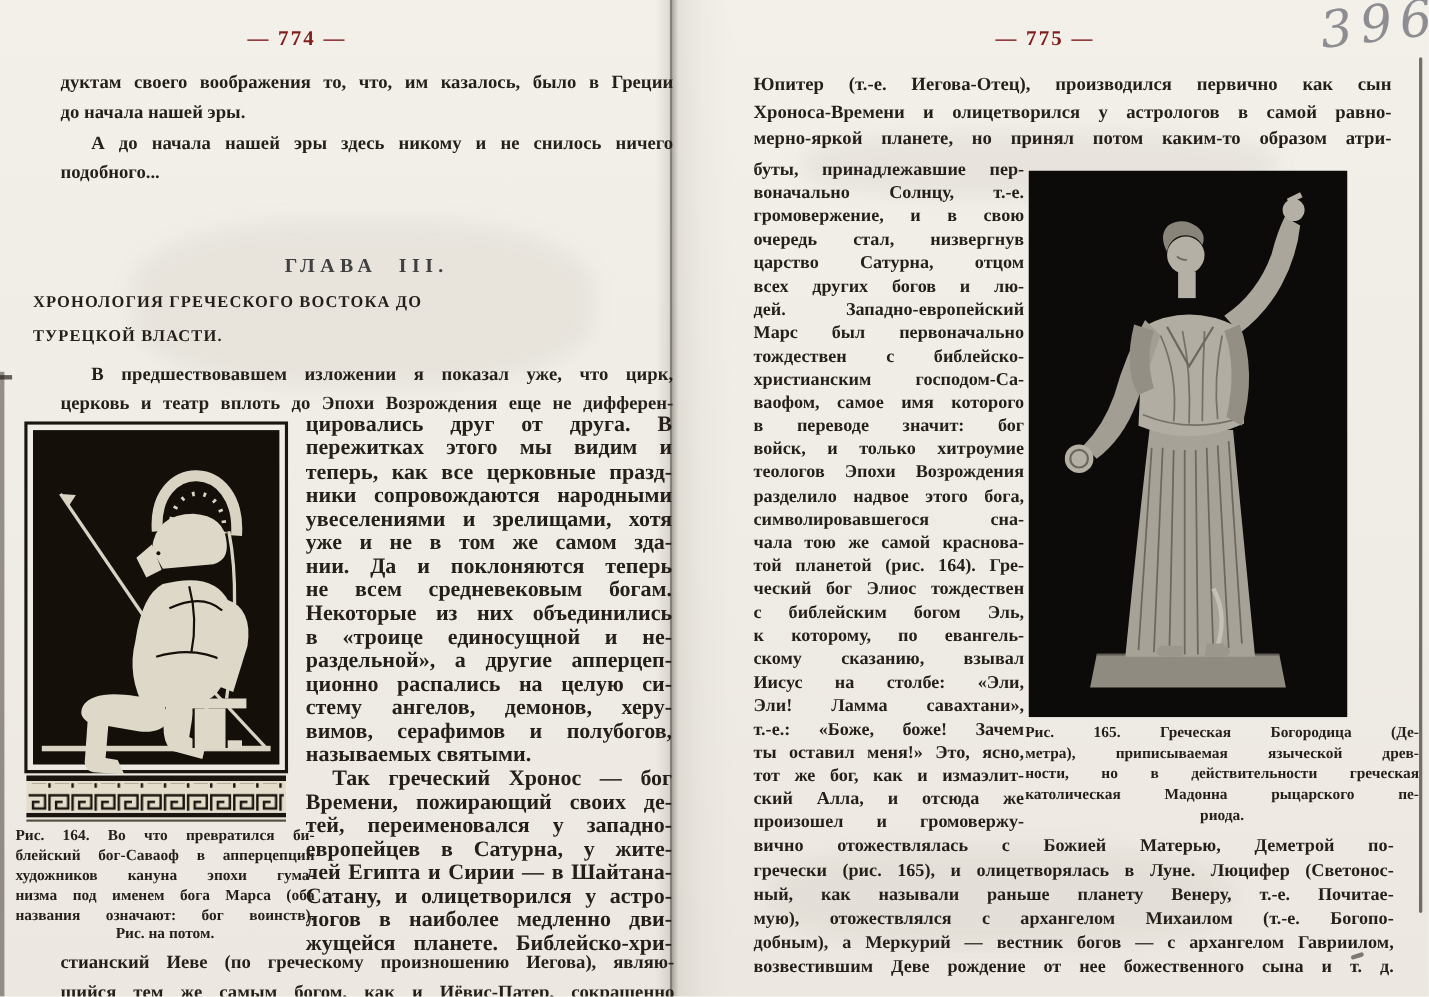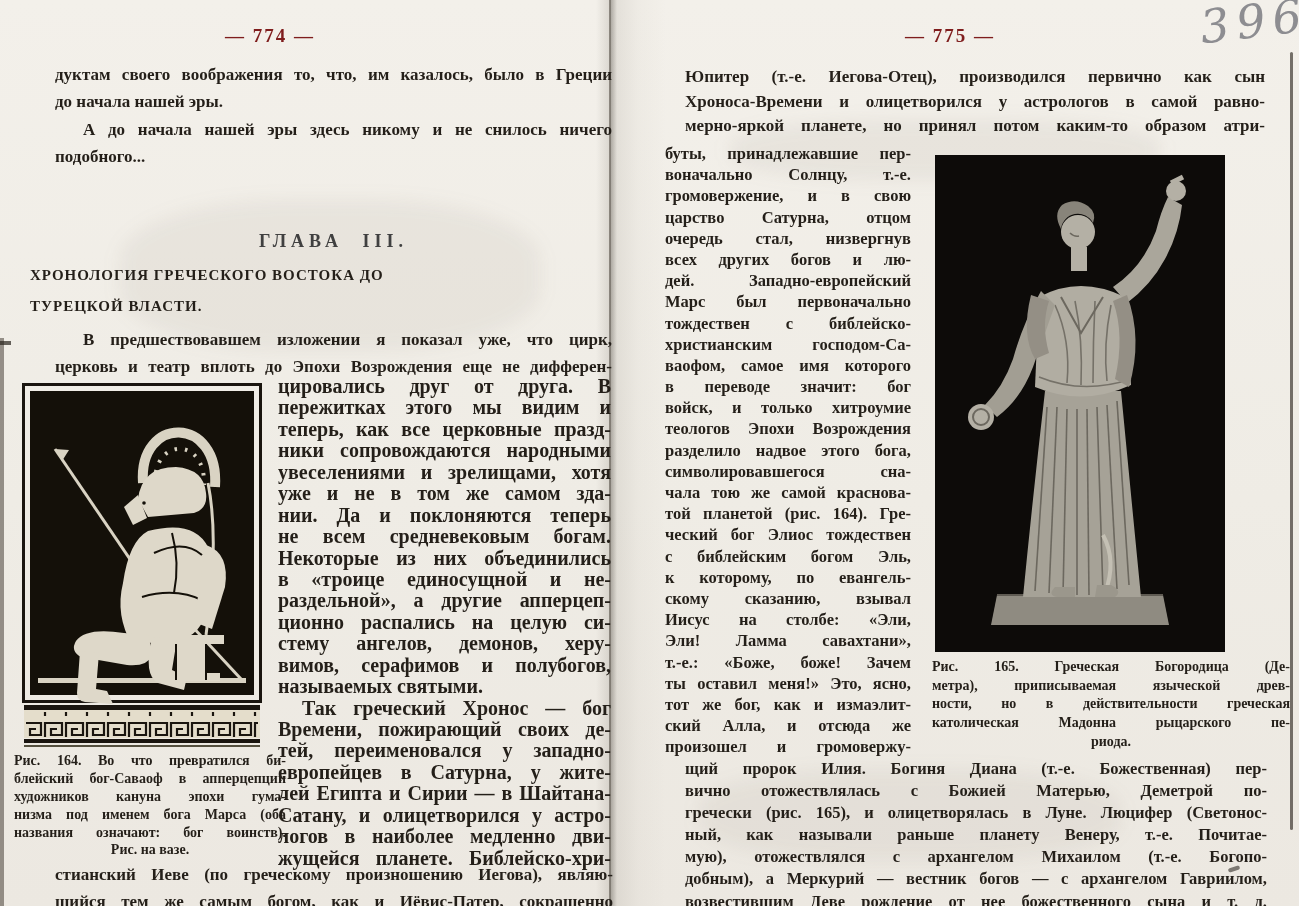--- a/index.html
+++ b/index.html
@@ -35,21 +35,21 @@
 
   #cap164{left:14px;top:753px;width:272px;}
   #cap164 .line{height:17.9px;font-size:14px;line-height:16px;}
 
   #p774-bottom{left:55px;top:864px;width:558px;}
   #p774-bottom .line{height:26.5px;font-size:17px;line-height:22px;}
 
   #p775-intro{left:685px;top:66px;width:580px;}
   #p775-intro .line{height:24.6px;font-size:17px;line-height:21px;}
 
-  #p775-col{left:665px;top:144px;width:246px;}
+  #p775-col{left:685px;top:144px;width:246px;}
   #p775-col .line{height:21.2px;font-size:16.5px;line-height:19px;}
 
   #cap165{left:932px;top:659px;width:358px;}
   #cap165 .line{height:18.7px;font-size:14px;line-height:16.5px;}
 
   #p775-bottom{left:685px;top:759px;width:582px;}
   #p775-bottom .line{height:22.1px;font-size:16.5px;line-height:20px;}
 
   #handwritten{left:1200px;top:-6px;width:110px;font-family:"DejaVu Serif",serif;
     font-style:italic;font-weight:400;font-size:46px;color:#7c7c82;opacity:.85;
@@ -170,43 +170,43 @@
   <rect x="2" y="356" width="236" height="4" fill="#1a150f"></rect>
   <rect x="2" y="362" width="236" height="2" fill="#55503f"></rect>
 </svg>
 
 <div class="abs" id="cap164">
   <div class="line j">Рис. 164. Во что превратился би-</div>
   <div class="line j">блейский бог-Саваоф в апперцепции</div>
   <div class="line j">художников кануна эпохи гума-</div>
   <div class="line j">низма под именем бога Марса (оба</div>
   <div class="line j">названия означают: бог воинств).</div>
-  <div class="line c">Рис. на вазе.</div>
+  <div class="line c">Рис. на потом.</div>
 </div>
 
 <div class="abs" id="p774-bottom">
   <div class="line j">стианский Иеве (по греческому произношению Иегова), являю-</div>
   <div class="line j">щийся тем же самым богом, как и Иёвис-Патер, сокращенно</div>
 </div>
 
 <div class="abs pageno" style="left:850px;top:25px;width:200px;">— 775 —</div>
 <div class="abs" id="handwritten">396</div>
 
 <div class="abs" id="p775-intro">
   <div class="line j">Юпитер (т.-е. Иегова-Отец), производился первично как сын</div>
   <div class="line j">Хроноса-Времени и олицетворился у астрологов в самой равно-</div>
   <div class="line j">мерно-яркой планете, но принял потом каким-то образом атри-</div>
 </div>
 
 <div class="abs" id="p775-col">
   <div class="line j">буты, принадлежавшие пер-</div>
   <div class="line j">воначально Солнцу, т.-е.</div>
   <div class="line j">громовержение, и в свою</div>
+  <div class="line j">очередь стал, низвергнув</div>
   <div class="line j">царство Сатурна, отцом</div>
-  <div class="line j">очередь стал, низвергнув</div>
   <div class="line j">всех других богов и лю-</div>
   <div class="line j">дей. Западно-европейский</div>
   <div class="line j">Марс был первоначально</div>
   <div class="line j">тождествен с библейско-</div>
   <div class="line j">христианским господом-Са-</div>
   <div class="line j">ваофом, самое имя которого</div>
   <div class="line j">в переводе значит: бог</div>
   <div class="line j">войск, и только хитроумие</div>
   <div class="line j">теологов Эпохи Возрождения</div>
   <div class="line j">разделило надвое этого бога,</div>
@@ -278,20 +278,19 @@
 
 <div class="abs" id="cap165">
   <div class="line j">Рис. 165. Греческая Богородица (Де-</div>
   <div class="line j">метра), приписываемая языческой древ-</div>
   <div class="line j">ности, но в действительности греческая</div>
   <div class="line j">католическая Мадонна рыцарского пе-</div>
   <div class="line c">риода.</div>
 </div>
 
 <div class="abs" id="p775-bottom">
-  <div class="line j">щий пророк Илия. Богиня Диана (т.-е. Божественная) пер-</div>
   <div class="line j">вично отожествлялась с Божией Матерью, Деметрой по-</div>
   <div class="line j">гречески (рис. 165), и олицетворялась в Луне. Люцифер (Светонос-</div>
   <div class="line j">ный, как называли раньше планету Венеру, т.-е. Почитае-</div>
   <div class="line j">мую), отожествлялся с архангелом Михаилом (т.-е. Богопо-</div>
   <div class="line j">добным), а Меркурий — вестник богов — с архангелом Гавриилом,</div>
   <div class="line j">возвестившим Деве рождение от нее божественного сына и т. д.</div>
 </div>
 
 </body></html>

